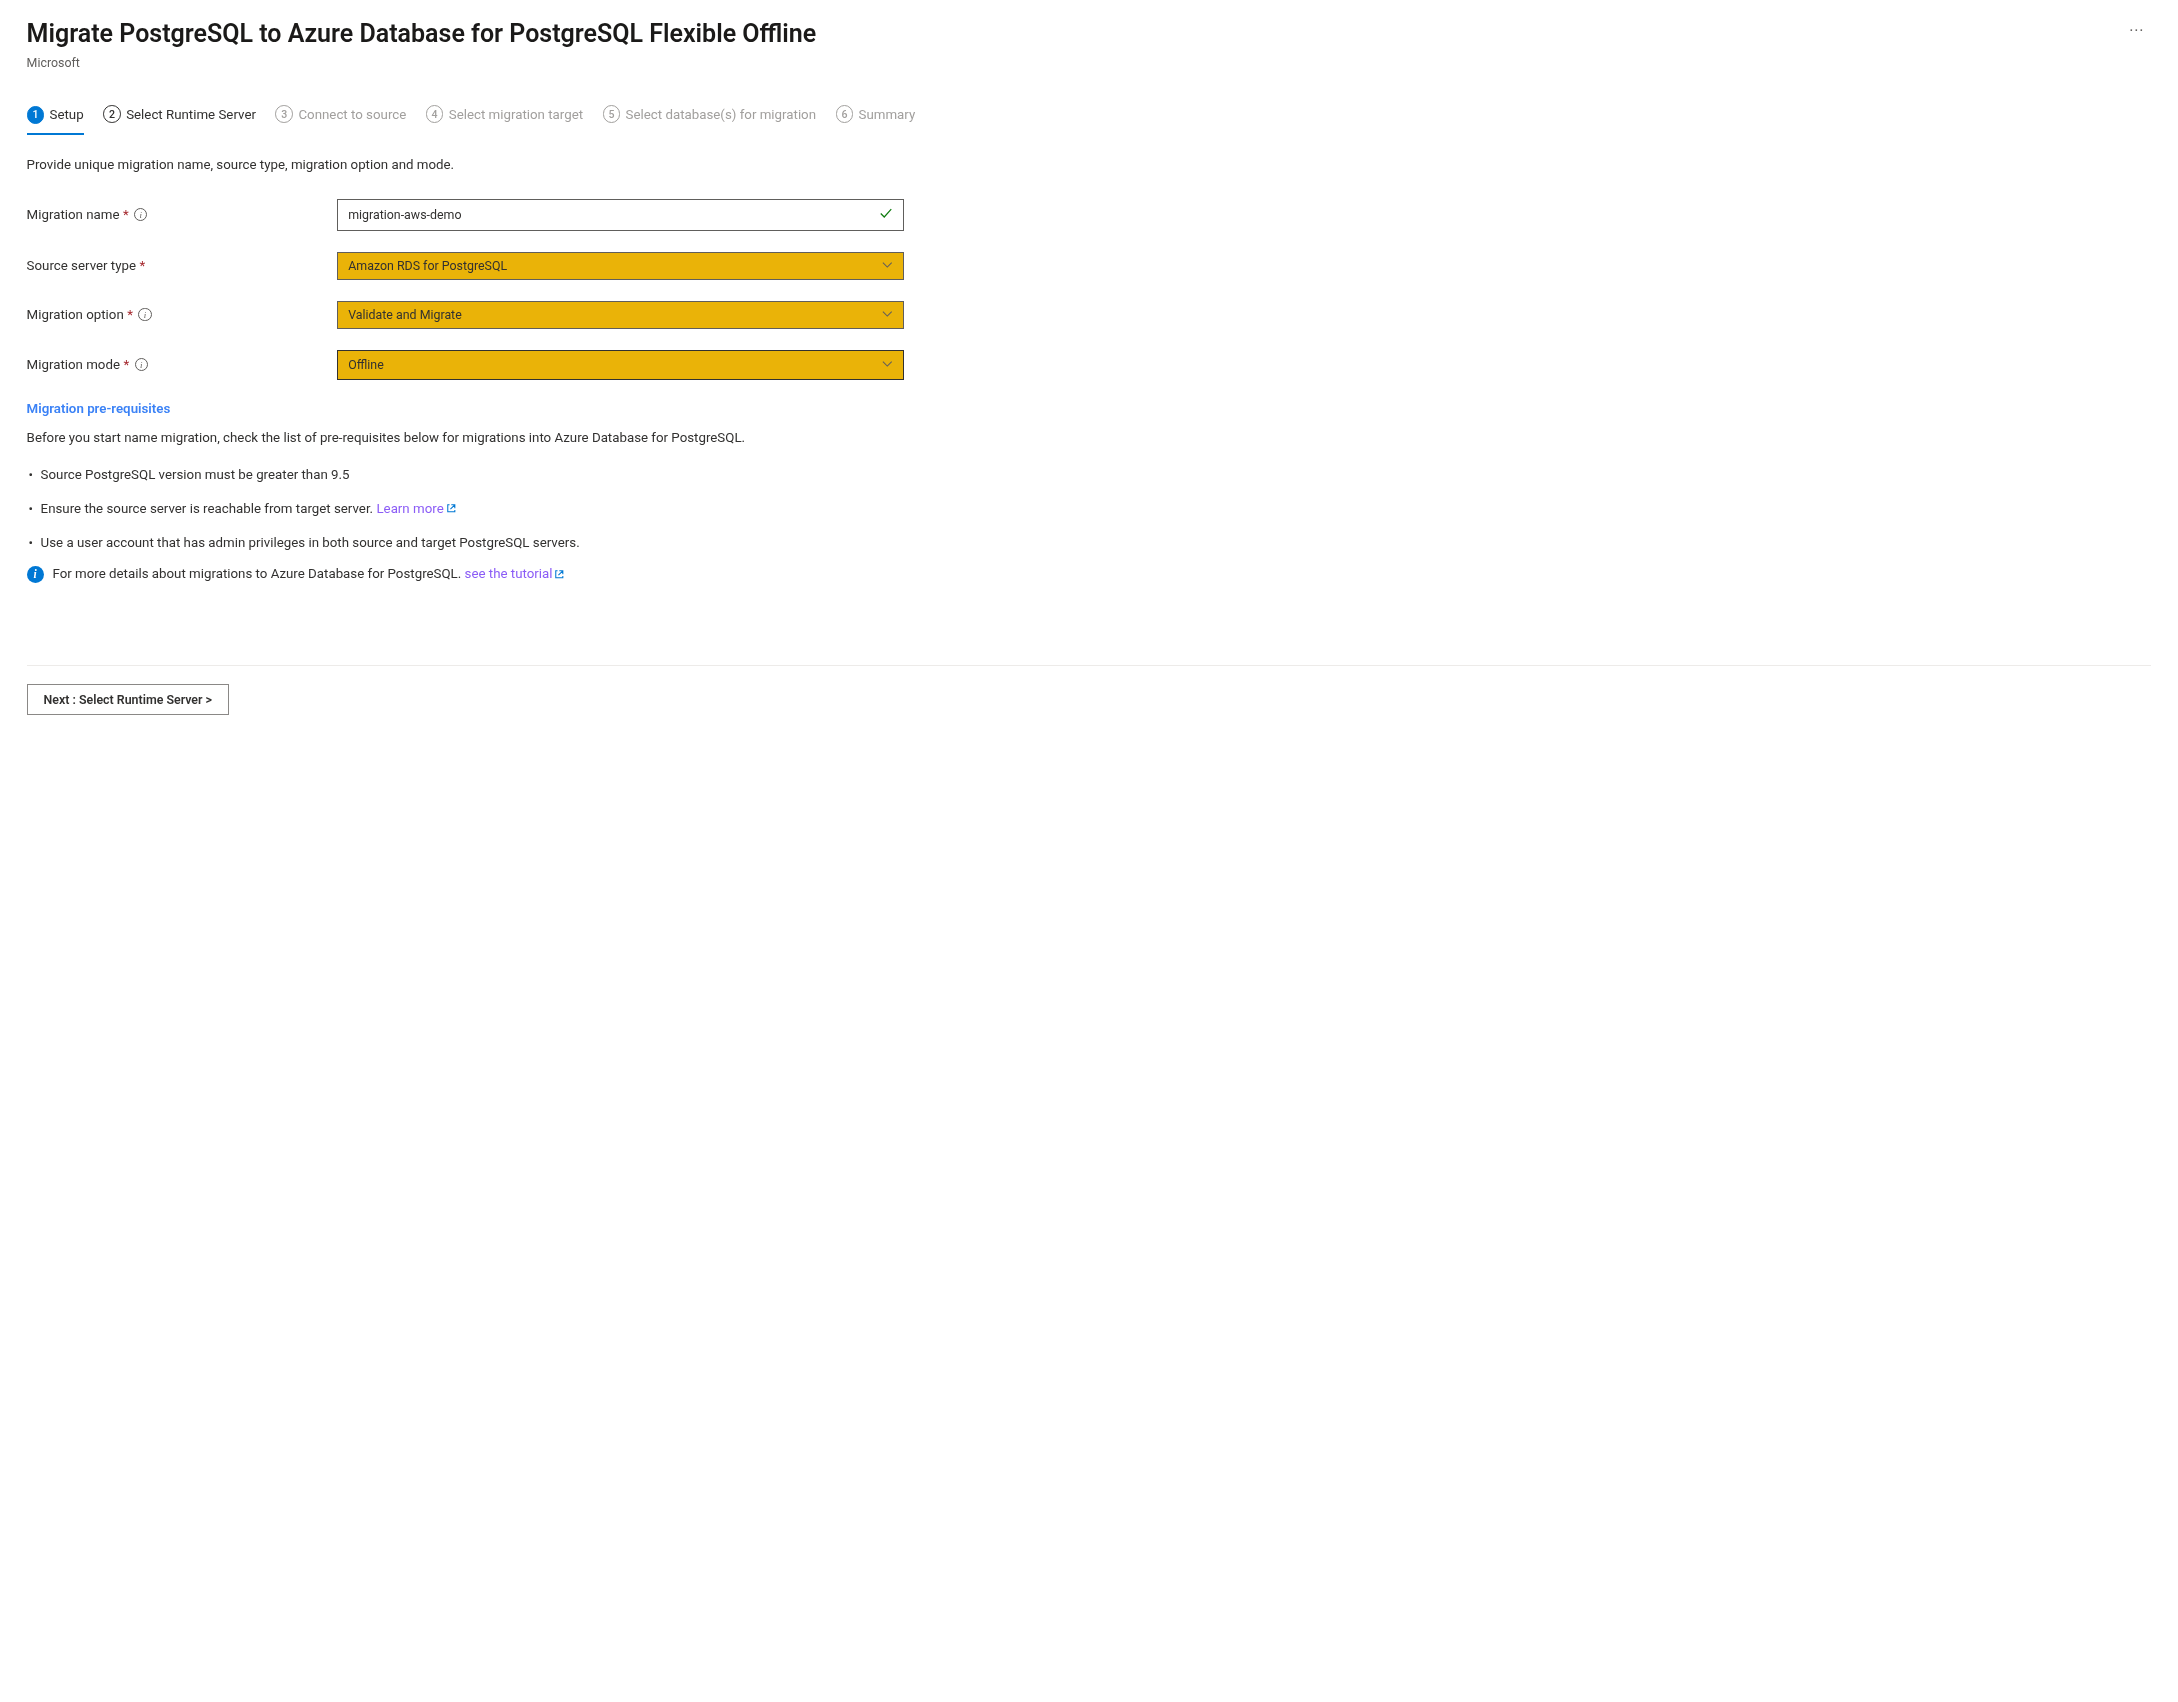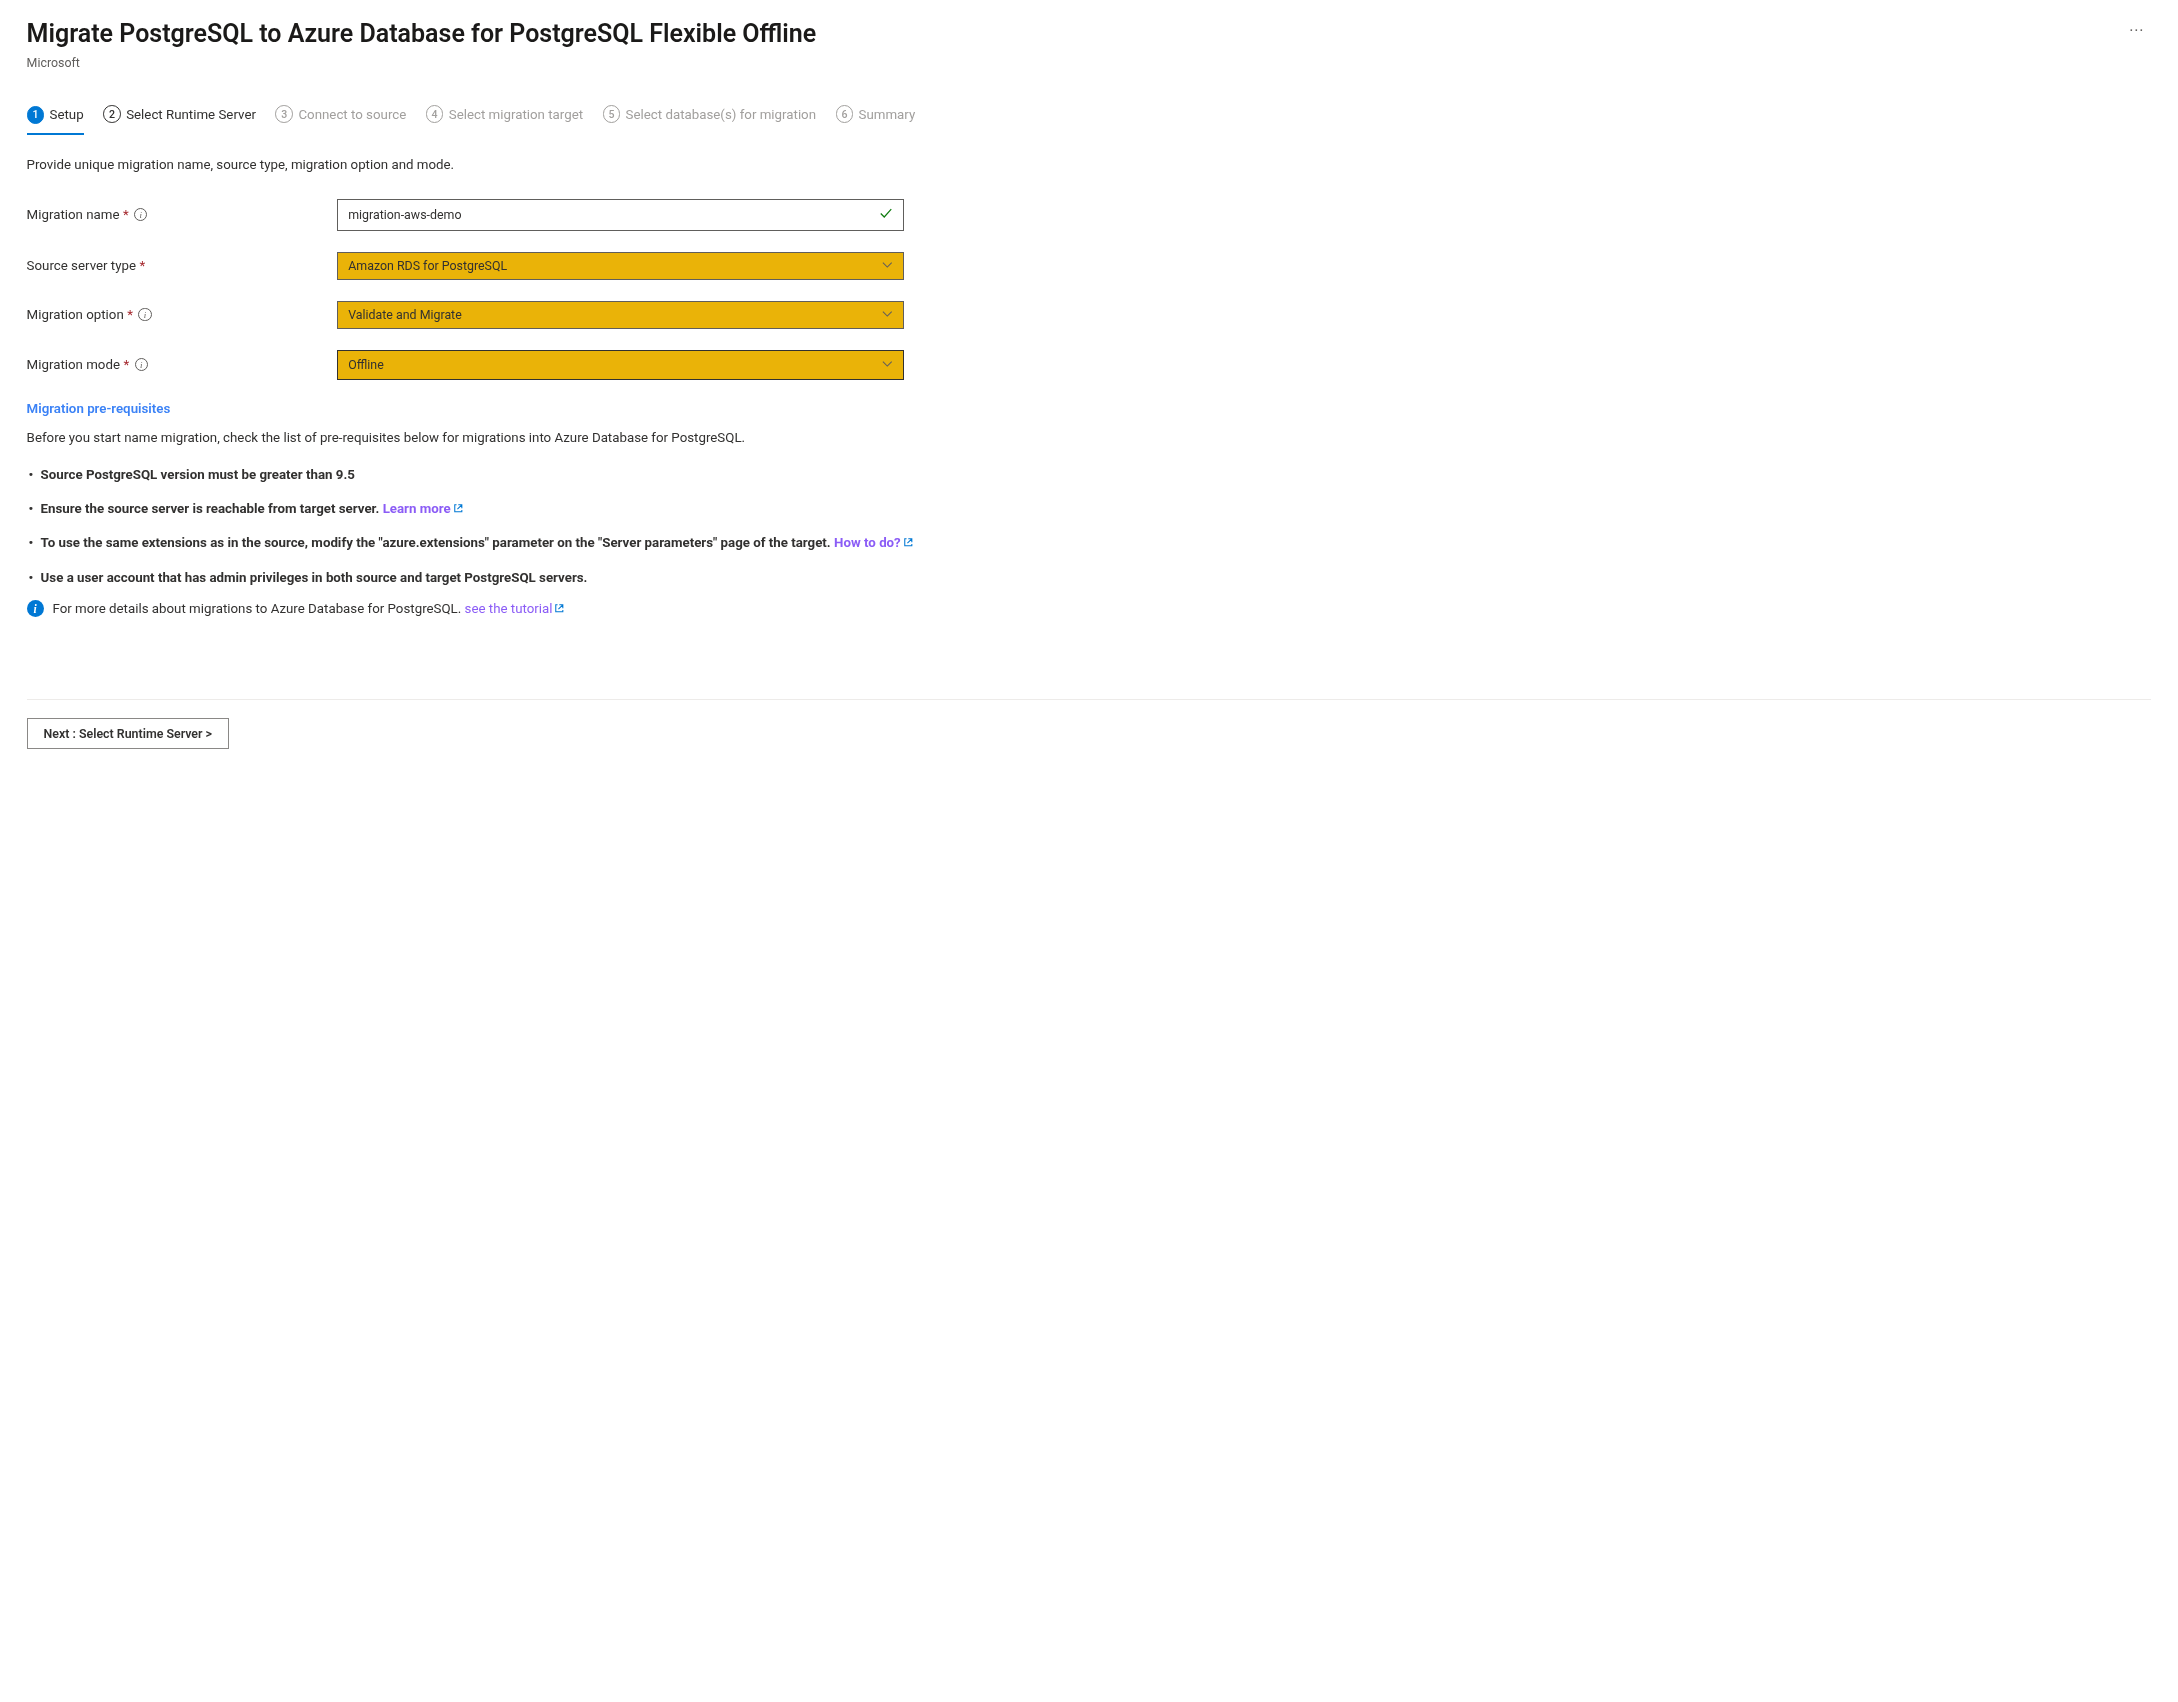--- a/index.html
+++ b/index.html
@@ -175,21 +175,20 @@
   .section-text {
     font-size: 13.3px;
     color: #323130;
     margin-bottom: 16px;
     line-height: 1.5;
   }
   ul.prereq-list {
     list-style: none;
     padding: 0;
     margin: 0 0 0 0;
-    font-weight: bold;
   }
   ul.prereq-list li {
     position: relative;
     padding-left: 14px;
     font-size: 13.3px;
     color: #323130;
     line-height: 1.6;
     margin-bottom: 12.4px;
   }
   ul.prereq-list li::before {
@@ -361,26 +360,20 @@
 <div class="section-text">Before you start name migration, check the list of pre-requisites below for migrations into Azure Database for PostgreSQL.</div>
 
 <ul class="prereq-list">
   <li>Source PostgreSQL version must be greater than 9.5</li>
   <li>
     <span>Ensure the source server is reachable from target server. </span>
     <a class="link"><span>Learn more</span><span class="external-icon"><svg width="10.6" height="10.6" viewBox="0 0 12 12">
             <path d="M4 2 H2 V10 H10 V8 M6 2 H10 V6 M10 2 L5 7" stroke="#0078d4" stroke-width="1.2" fill="none"></path>
           </svg></span></a>
   </li>
-  <li>
-    <span>To use the same extensions as in the source, modify the "azure.extensions" parameter on the "Server parameters" page of the target. </span>
-    <a class="link"><span>How to do?</span><span class="external-icon"><svg width="10.6" height="10.6" viewBox="0 0 12 12">
-            <path d="M4 2 H2 V10 H10 V8 M6 2 H10 V6 M10 2 L5 7" stroke="#0078d4" stroke-width="1.2" fill="none"></path>
-          </svg></span></a>
-  </li>
   <li>Use a user account that has admin privileges in both source and target PostgreSQL servers.</li>
 </ul>
 
 <div class="note-row">
   <span class="note-info-icon">i</span>
   <span>
     <span>For more details about migrations to Azure Database for PostgreSQL. </span>
     <a class="link"><span>see the tutorial</span><span class="external-icon"><svg width="10.6" height="10.6" viewBox="0 0 12 12">
             <path d="M4 2 H2 V10 H10 V8 M6 2 H10 V6 M10 2 L5 7" stroke="#0078d4" stroke-width="1.2" fill="none"></path>
           </svg></span></a>

